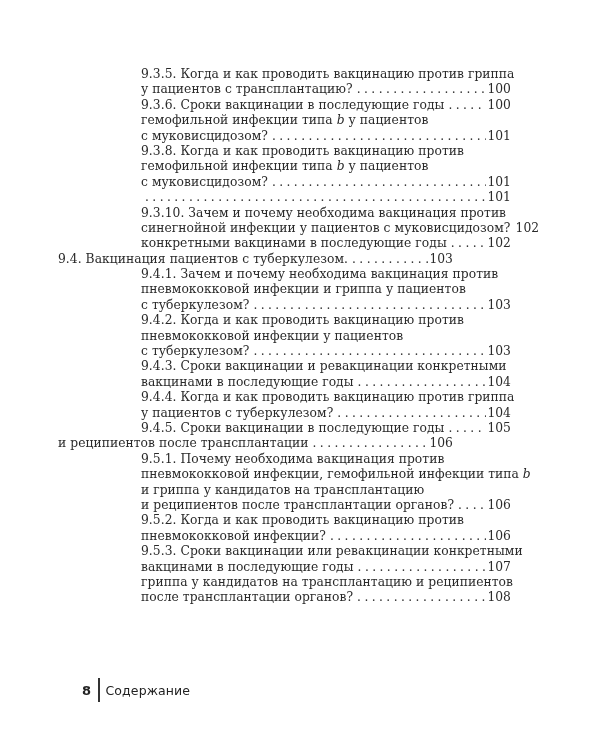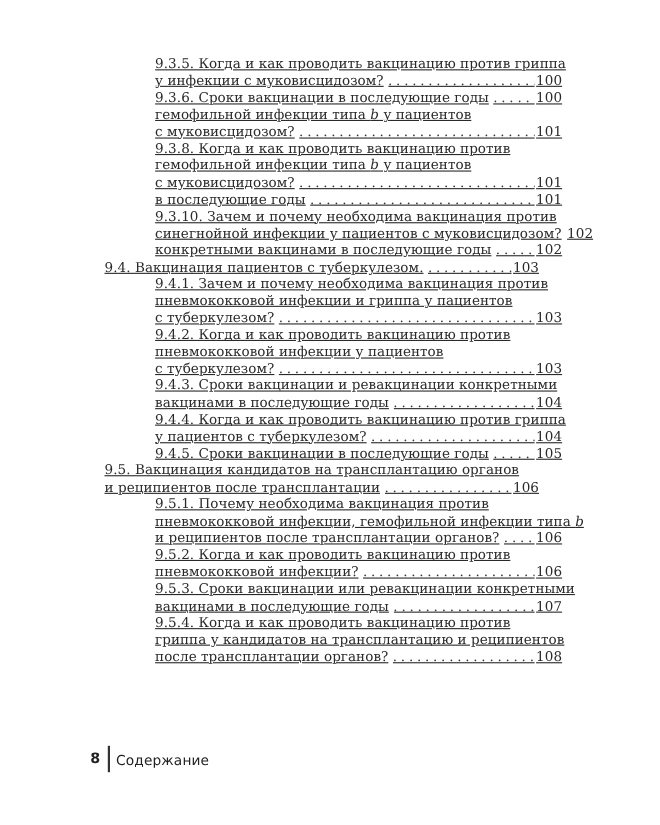--- a/index.html
+++ b/index.html
@@ -1,45 +1,45 @@
 <!DOCTYPE html>
 <html><head>
 <meta charset="utf-8">
 <style>
   html, body { margin: 0; padding: 0; background: #ffffff; }
   body { width: 600px; height: 750px; position: relative; overflow: hidden;
          font-family: "DejaVu Serif", "Liberation Serif", serif; color: #2a2a2a; }
-  .toc { position: absolute; left: 0; top: 51px; width: 532px; text-decoration: underline; }
+  .toc { position: absolute; left: 0; top: 67px; width: 532px; }
   .line { position: relative; height: 15.4px; line-height: 15.4px; font-size: 12.3px;
           white-space: nowrap; display: flex; align-items: baseline; letter-spacing: 0.05px; }
   .line .txt { flex: 0 0 auto; }
   .line .dots { flex: 1 1 auto; overflow: hidden; white-space: nowrap; margin: 0 1px 0 4px;
                 letter-spacing: 2.6px; color: #333; }
   .line .dots::before { content: ". . . . . . . . . . . . . . . . . . . . . . . . . . . . . . . . . . . . . . . . . . . . . . . . . . . . . . . . . . . . . . . . . . . . . . . . . . . . . . . . . . . . . . . . . . . . . . . . . . . . . . . . . . . . . . . . . . . . . . . . . . . . . . . . ."; letter-spacing: 0; word-spacing: -0.5px; }
   .line .pg { flex: 0 0 auto; }
-  .l1 { margin-left: 95px; width: 395px; }
+  .l1 { margin-left: 58px; width: 395px; }
   .l2 { margin-left: 141px; width: 370px; }
   i.var { font-style: italic; }
   .footer { position: absolute; left: 82px; top: 678px; height: 24px; display: flex; align-items: center;
             font-family: "DejaVu Sans", "Liberation Sans", sans-serif; color: #222; }
   .footer .pnum { font-weight: bold; font-size: 13px; margin-right: 7px; }
   .footer .bar { width: 1.5px; height: 24px; background: #333; margin-right: 6px; }
   .footer .title { font-size: 12.5px; letter-spacing: 0.1px; }
 </style>
 </head>
 <body>
 
 <div class="toc">
 
   <div>
     <div class="line l2">
         <span class="txt">9.3.5. Когда и как проводить вакцинацию против гриппа</span>
       </div>
     <div class="line l2">
-        <span class="txt">у инфекции с муковисцидозом?</span>
+        <span class="txt">у пациентов с трансплантацию?</span>
         <span class="dots"></span>
         <span class="pg">100</span>
       </div>
   </div>
 
   <div>
     <div class="line l2">
         <span class="txt">9.3.6. Сроки вакцинации в последующие годы</span>
         <span class="dots"></span>
         <span class="pg">100</span>
@@ -66,21 +66,20 @@
       </div>
     <div class="line l2">
         <span class="txt">с муковисцидозом?</span>
         <span class="dots"></span>
         <span class="pg">101</span>
       </div>
   </div>
 
   <div>
     <div class="line l2">
-        <span class="txt">в последующие годы</span>
         <span class="dots"></span>
         <span class="pg">101</span>
       </div>
   </div>
 
   <div>
     <div class="line l2">
         <span class="txt">9.3.10. Зачем и почему необходима вакцинация против</span>
       </div>
     <div class="line l2">
@@ -159,37 +158,37 @@
   <div>
     <div class="line l2">
         <span class="txt">9.4.5. Сроки вакцинации в последующие годы</span>
         <span class="dots"></span>
         <span class="pg">105</span>
       </div>
   </div>
 
   <div>
     <div class="line l1">
-        <span class="txt">9.5. Вакцинация кандидатов на трансплантацию органов</span>
-      </div>
-    <div class="line l1">
         <span class="txt">и реципиентов после трансплантации</span>
         <span class="dots"></span>
         <span class="pg">106</span>
       </div>
   </div>
 
   <div>
     <div class="line l2">
         <span class="txt">9.5.1. Почему необходима вакцинация против</span>
       </div>
     <div class="line l2">
         <span class="txt">пневмококковой инфекции, гемофильной инфекции типа <i class="var">b</i></span>
       </div>
     <div class="line l2">
+        <span class="txt">и гриппа у кандидатов на трансплантацию</span>
+      </div>
+    <div class="line l2">
         <span class="txt">и реципиентов после трансплантации органов?</span>
         <span class="dots"></span>
         <span class="pg">106</span>
       </div>
   </div>
 
   <div>
     <div class="line l2">
         <span class="txt">9.5.2. Когда и как проводить вакцинацию против</span>
       </div>
@@ -205,23 +204,20 @@
         <span class="txt">9.5.3. Сроки вакцинации или ревакцинации конкретными</span>
       </div>
     <div class="line l2">
         <span class="txt">вакцинами в последующие годы</span>
         <span class="dots"></span>
         <span class="pg">107</span>
       </div>
   </div>
 
   <div>
-    <div class="line l2">
-        <span class="txt">9.5.4. Когда и как проводить вакцинацию против</span>
-      </div>
     <div class="line l2">
         <span class="txt">гриппа у кандидатов на трансплантацию и реципиентов</span>
       </div>
     <div class="line l2">
         <span class="txt">после трансплантации органов?</span>
         <span class="dots"></span>
         <span class="pg">108</span>
       </div>
   </div>
 </div>

